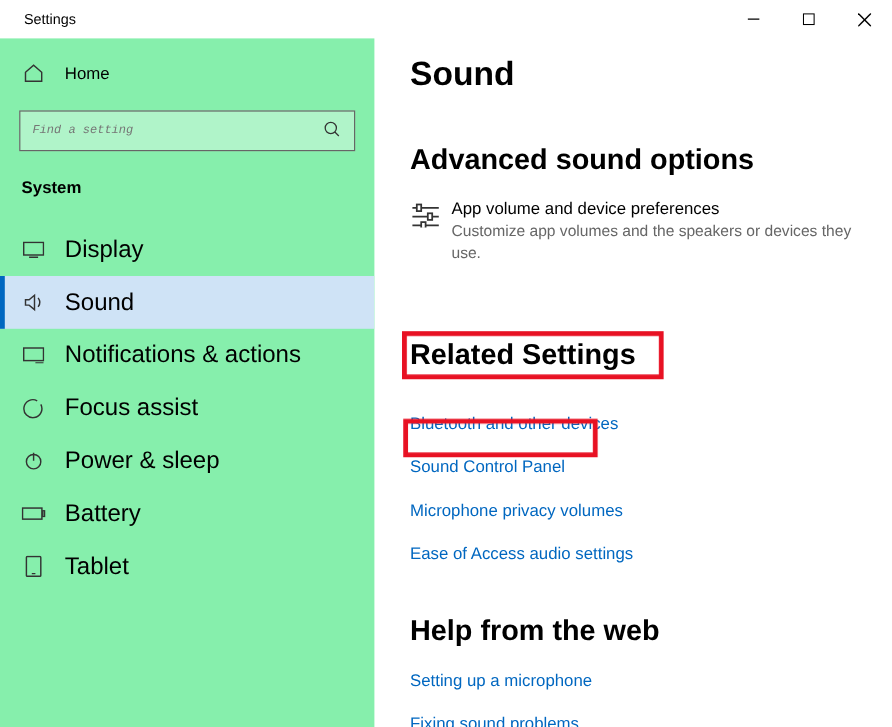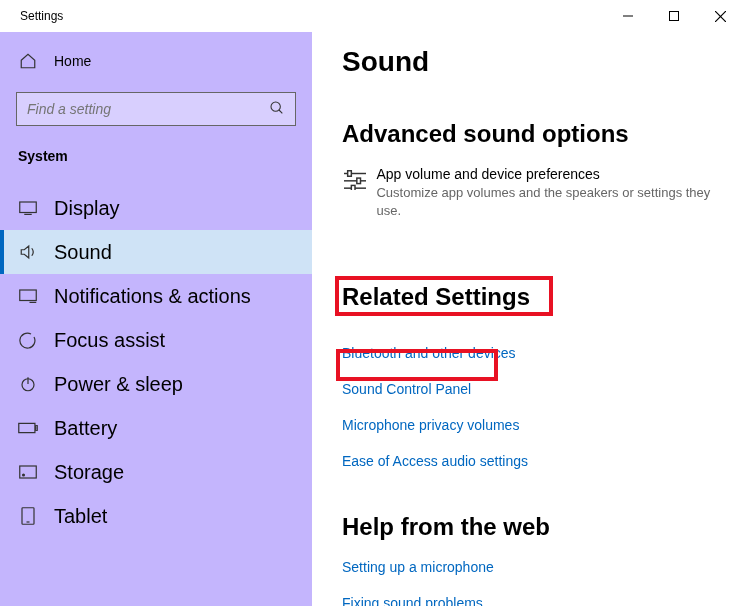--- a/index.html
+++ b/index.html
@@ -36,21 +36,21 @@
     font-family: "Segoe MDL2 Assets", sans-serif;
     cursor: default;
   }
   .layout {
     display: flex;
     height: calc(100% - 32px);
   }
   .sidebar {
     width: 312px;
     padding: 10px 0 0 0;
-    background: #c4b5fd;
+    background: #86efac;
     overflow-y: auto;
   }
   .home-row {
     display: flex;
     align-items: center;
     height: 38px;
     padding-left: 18px;
     gap: 16px;
     margin-bottom: 12px;
     cursor: pointer;
@@ -63,26 +63,26 @@
     height: 34px;
     display: flex;
     align-items: center;
     background: rgba(255,255,255,0.35);
     position: relative;
   }
   .search-wrap input {
     flex: 1;
     border: none;
     background: transparent;
-    font-size: 14px;
+    font-size: 10px;
     padding: 0 10px;
     outline: none;
     color: #5c5c5c;
     font-style: italic;
-    font-family: Liberation Sans, sans-serif;
+    font-family: Liberation Mono, monospace;
   }
   .search-wrap .s-icon {
     position: absolute;
     right: 10px;
     top: 7px;
     color: #333;
   }
   .sidebar-heading {
     font-weight: 600;
     font-size: 14px;
@@ -262,29 +262,20 @@
     <div class="nav-item">
       <span class="icon">
           <svg width="20" height="12" viewBox="0 0 26 14" fill="none" stroke="#333" stroke-width="1.6">
             <rect x="1" y="1" width="21" height="12"></rect>
             <rect x="23" y="4" width="2" height="6"></rect>
           </svg>
         </span>
       <span class="label">Battery</span>
     </div>
 
-    <div class="nav-item">
-      <span class="icon">
-          <svg width="18" height="14" viewBox="0 0 24 18" fill="none" stroke="#333" stroke-width="1.6">
-            <rect x="1" y="1" width="22" height="16"></rect>
-            <circle cx="6" cy="13" r="1.2" fill="#333"></circle>
-          </svg>
-        </span>
-      <span class="label">Storage</span>
-    </div>
 
     <div class="nav-item">
       <span class="icon">
           <svg width="16" height="18" viewBox="0 0 18 24" fill="none" stroke="#333" stroke-width="1.6">
             <rect x="1" y="1" width="16" height="22" rx="1"></rect>
             <line x1="7" y1="20" x2="11" y2="20"></line>
           </svg>
         </span>
       <span class="label">Tablet</span>
     </div>
@@ -301,21 +292,21 @@
           <line x1="2" y1="6" x2="26" y2="6"></line>
             <rect x="6" y="3" width="4" height="6" fill="#fff"></rect>
           <line x1="2" y1="14" x2="26" y2="14"></line>
             <rect x="16" y="11" width="4" height="6" fill="#fff"></rect>
           <line x1="2" y1="22" x2="26" y2="22"></line>
             <rect x="10" y="19" width="4" height="6" fill="#fff"></rect>
         </svg>
       </div>
       <div>
         <div class="adv-title">App volume and device preferences</div>
-        <div class="adv-desc">Customize app volumes and the speakers or settings they use.</div>
+        <div class="adv-desc">Customize app volumes and the speakers or devices they use.</div>
       </div>
     </div>
 
     <h2 class="section related">Related Settings</h2>
     <div style="height:18px"></div>
 
     <a class="link">Bluetooth and other devices</a>
     <a class="link">Sound Control Panel</a>
     <a class="link">Microphone privacy volumes</a>
     <a class="link">Ease of Access audio settings</a>

